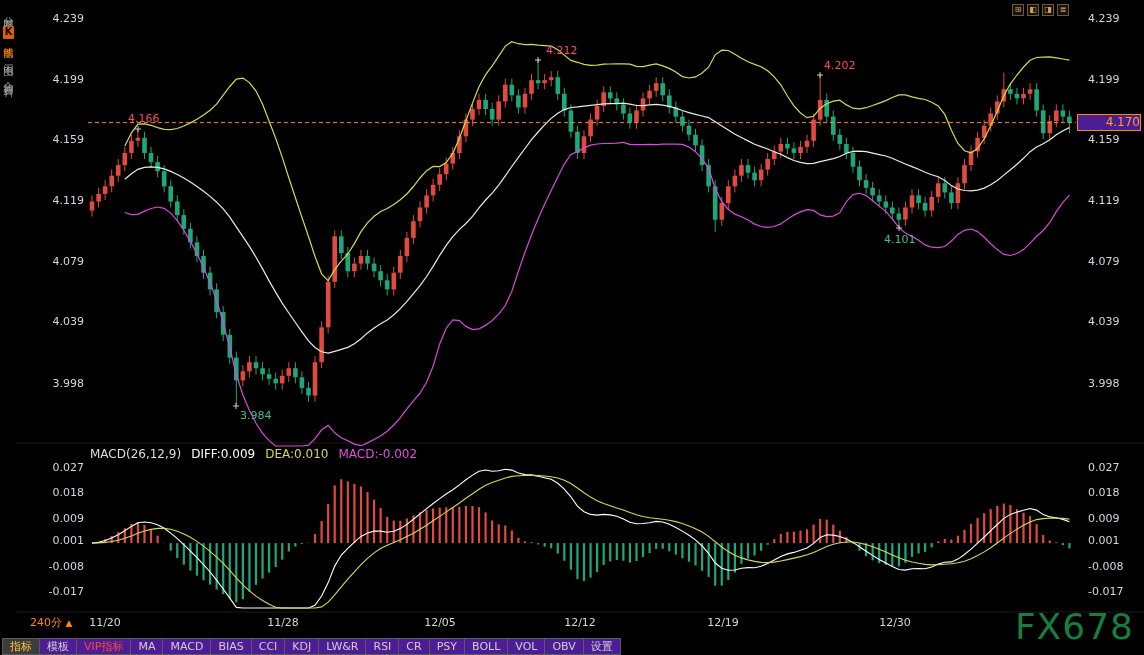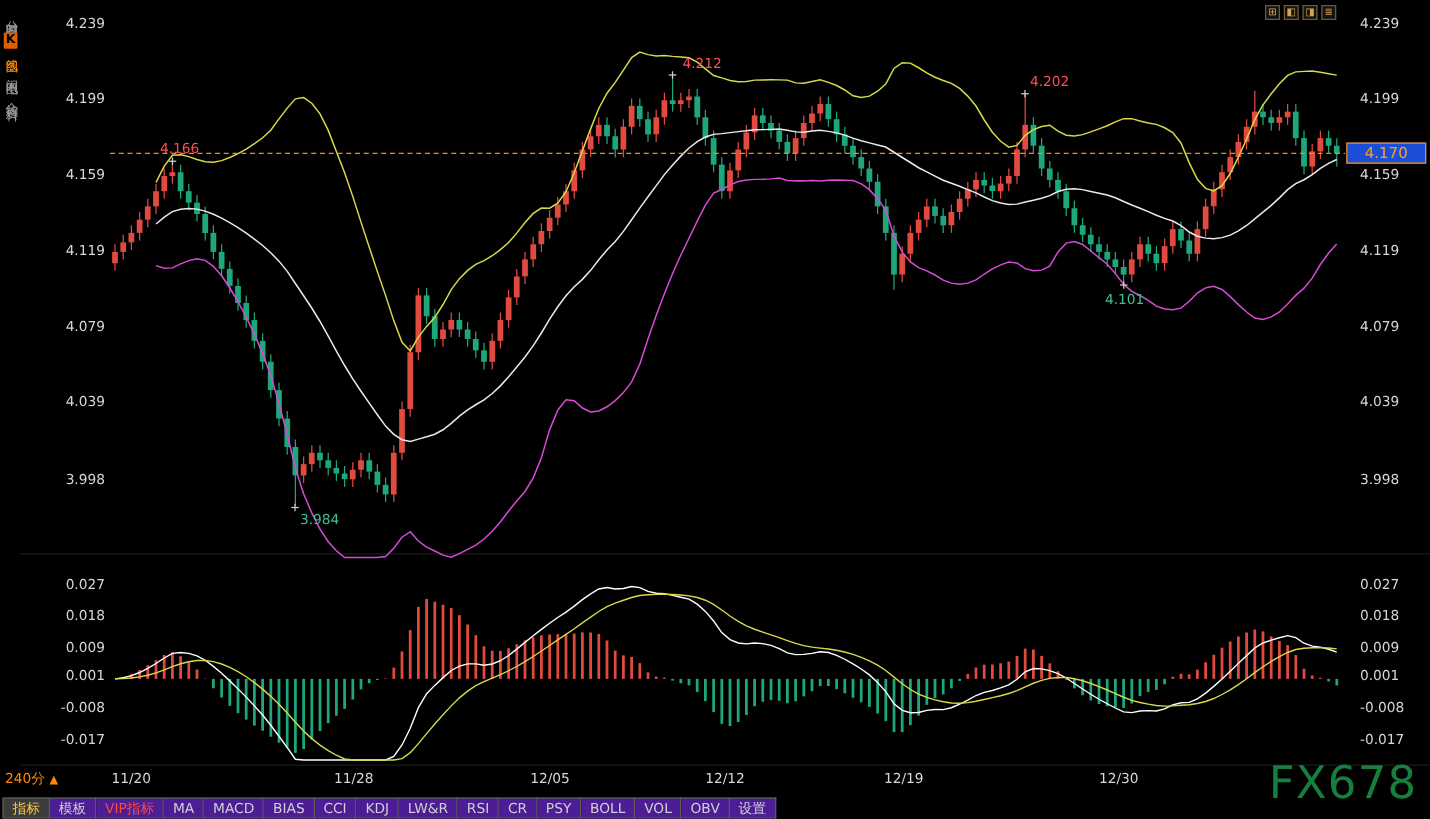--- a/index.html
+++ b/index.html
@@ -18,31 +18,31 @@
   .hdr-icon{display:inline-block;width:13px;height:13px;border:1px solid #ff7d00;border-radius:50%;
         color:#ff7d00;font-size:9px;line-height:11px;text-align:center;cursor:pointer;}
   .val-upper{color:#d8d84a;}
   .val-lower{color:#e052e0;}
   .macd-header{position:absolute;left:90px;top:447px;display:flex;gap:10px;font-size:12px;
         color:#dcdcdc;white-space:nowrap;z-index:5;}
   .macd-diff{color:#ffffff;}
   .macd-dea{color:#d8d84a;}
   .macd-macd{color:#e052e0;}
   .price-tag{position:absolute;left:1077px;width:64px;height:17px;border:1px solid #ff8a00;
-        background:#1d4ed8;color:#ffa11f;font-size:12px;text-align:center;line-height:15px;z-index:6;}
+        background:#4c1d95;color:#ffa11f;font-size:12px;text-align:right;line-height:15px;z-index:6;}
   .corner-icons{position:absolute;left:1012px;top:4px;display:flex;gap:3px;z-index:6;}
   .corner-icons .ci{width:12px;height:12px;border:1px solid #6a5a3a;color:#d8a24a;font-size:8px;
         line-height:10px;text-align:center;background:#141414;cursor:pointer;}
   .toolbar{position:absolute;left:2px;bottom:0;height:17px;display:flex;z-index:6;}
   .toolbar .tab{height:17px;padding:0 7px;font-size:11px;line-height:15px;color:#cfcfcf;
         background:#4c1d95;border:1px solid #5a5a5a;border-left-width:0;cursor:pointer;white-space:nowrap;}
   .toolbar .tab:first-child{border-left-width:1px;}
   .toolbar .tab.selected{color:#ffc83c;background:#3c3c3c;}
   .toolbar .tab.vip{color:#ff4a3a;}
-  .footer-period{position:absolute;left:4px;top:615px;font-size:11px;color:#ff8a00;z-index:5;text-align:right;}
+  .footer-period{position:absolute;left:30px;top:615px;font-size:11px;color:#ff8a00;z-index:5;text-align:right;}
   .footer-period .arr{font-size:9px;}
   .watermark{position:absolute;right:10px;bottom:8px;font-size:36px;color:#15803d;
         letter-spacing:1px;z-index:4;}
   svg.chart{position:absolute;left:0;top:0;z-index:2;}
   svg text.axis{fill:#d4d7da;font-size:11px;font-family:"DejaVu Sans",sans-serif;}
   svg text.ann{font-size:11px;font-family:"DejaVu Sans",sans-serif;}
 </style>
 </head>
 <body>
 
@@ -566,20 +566,26 @@
       <text x="884" y="243" fill="#3fbf8f" class="ann">4.101</text>
       <line x1="896" y1="228" x2="902" y2="228" stroke="#cfcfcf" stroke-width="1"></line>
       <line x1="899" y1="225" x2="899" y2="231" stroke="#cfcfcf" stroke-width="1"></line>
       <text x="240" y="419" fill="#3fbf8f" class="ann">3.984</text>
       <line x1="233" y1="406" x2="239" y2="406" stroke="#cfcfcf" stroke-width="1"></line>
       <line x1="236" y1="403" x2="236" y2="409" stroke="#cfcfcf" stroke-width="1"></line>
     </svg>
 
   <div class="price-tag" id="price-tag" style="top: 114px;">4.170</div>
 
+  <div class="macd-header">
+    <span>MACD(26,12,9)</span>
+    <span class="macd-diff">DIFF:0.009</span>
+    <span class="macd-dea">DEA:0.010</span>
+    <span class="macd-macd">MACD:-0.002</span>
+  </div>
 
   <div class="footer-period">
     <span>240分</span>
     <span class="arr">▲</span>
   </div>
 
   <div class="toolbar" id="toolbar">
       <div class="tab selected">指标</div>
       <div class="tab ">模板</div>
       <div class="tab vip">VIP指标</div>

